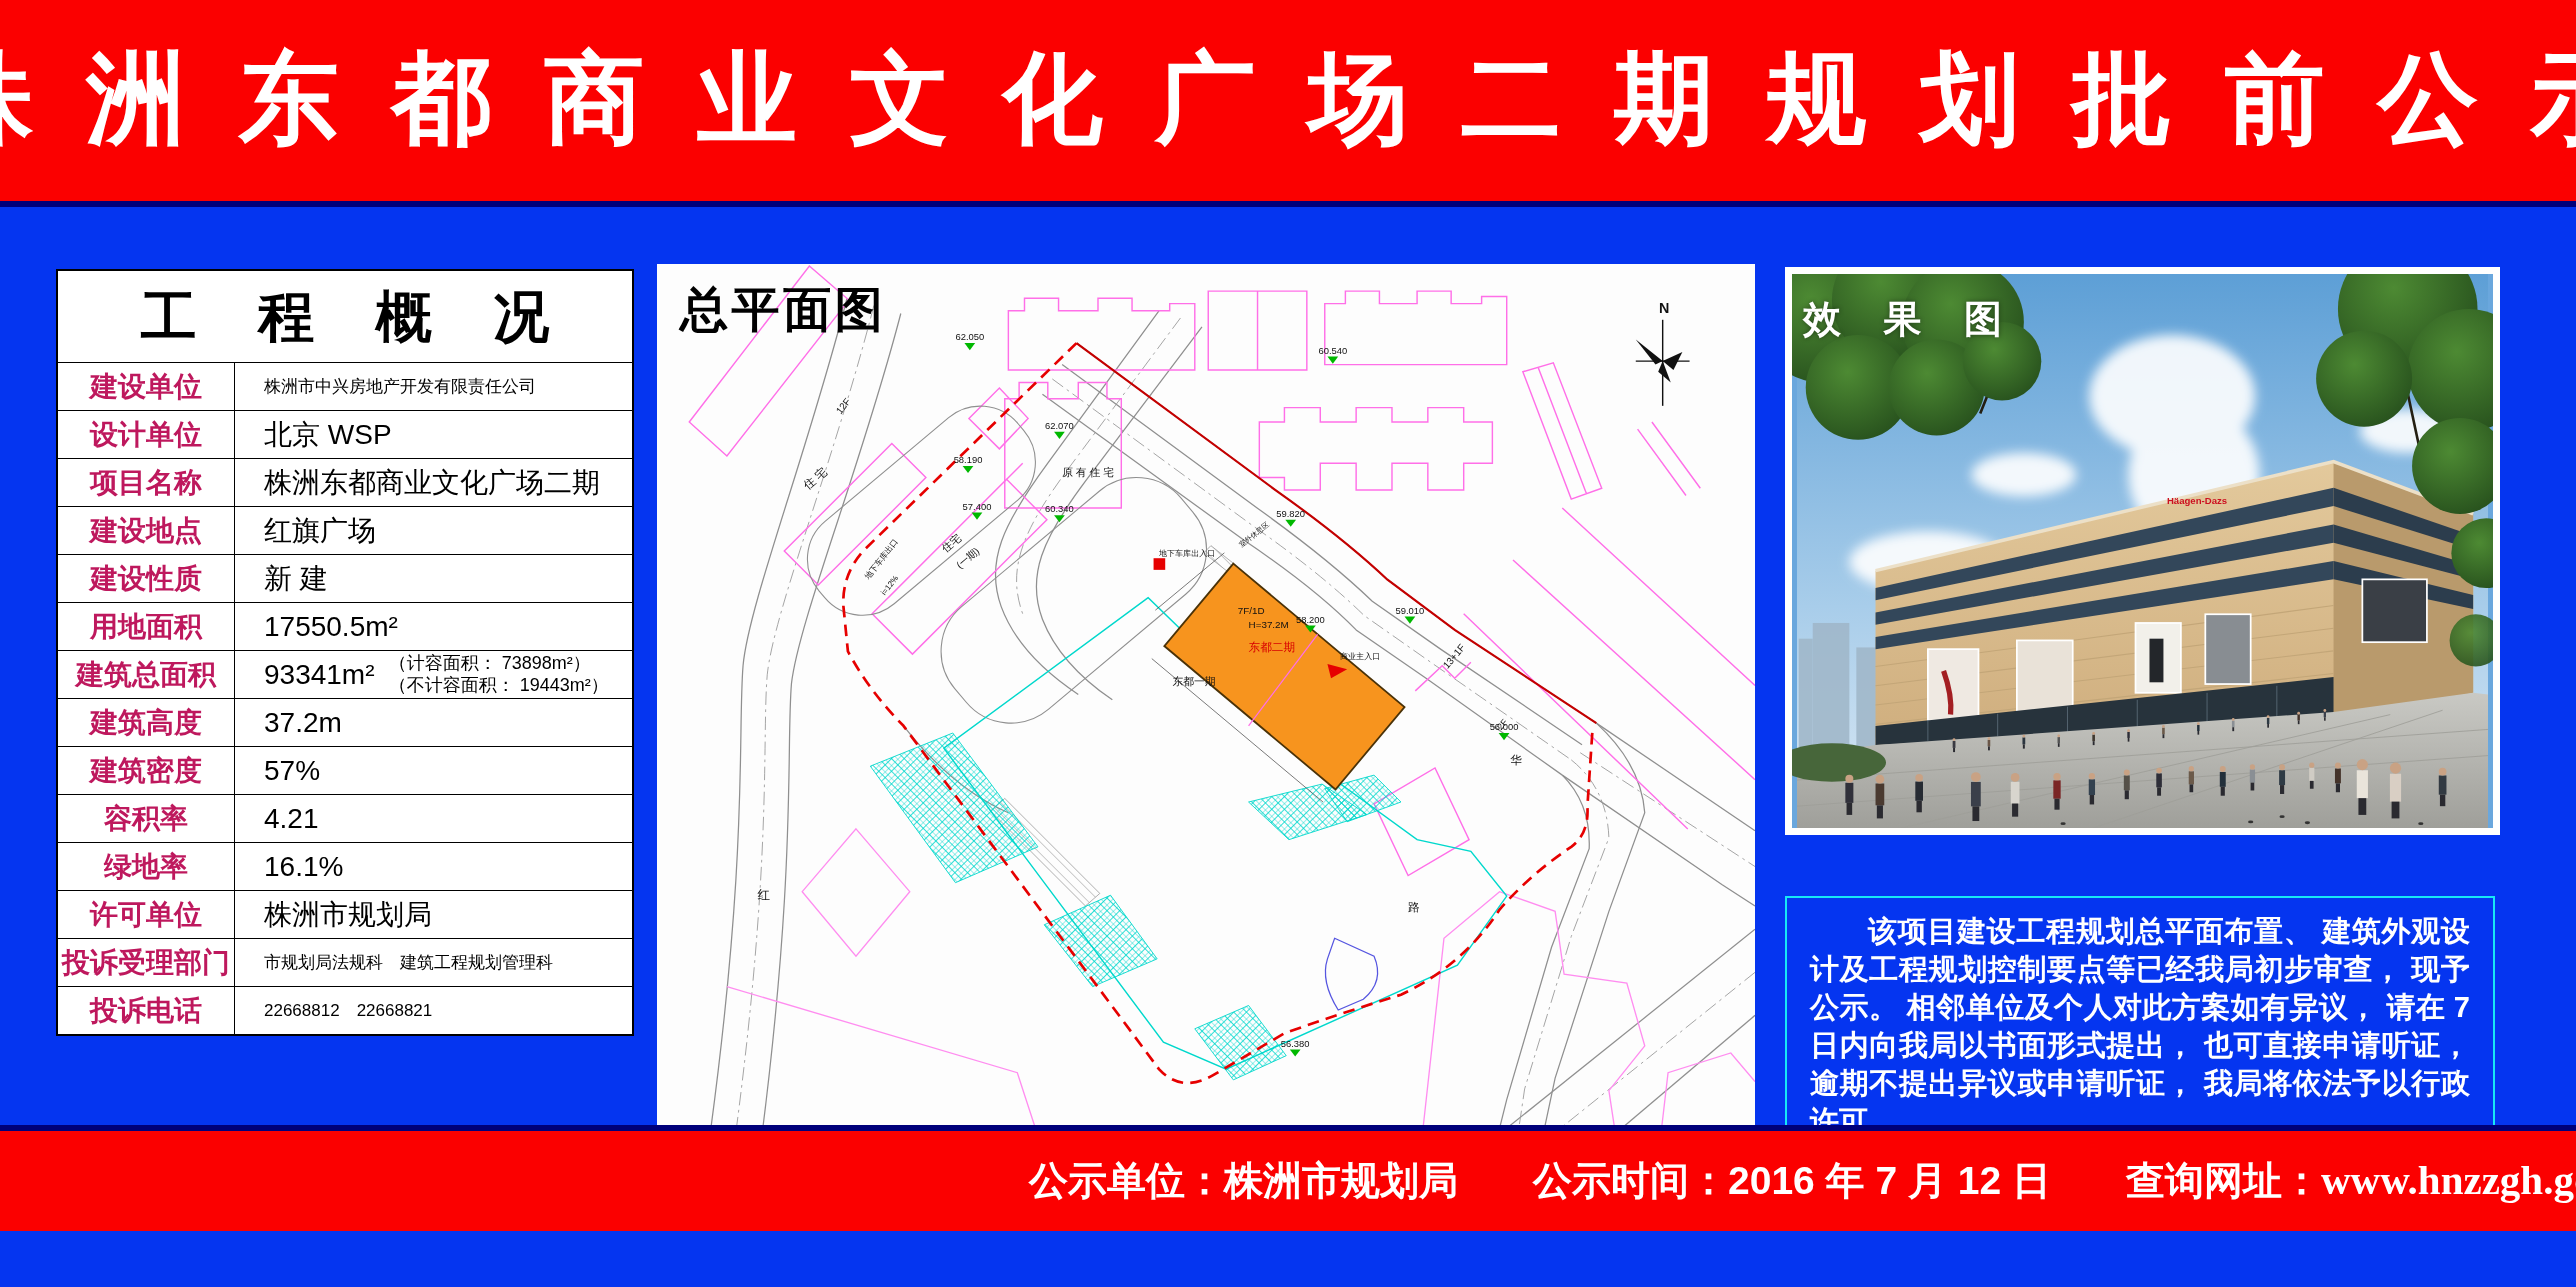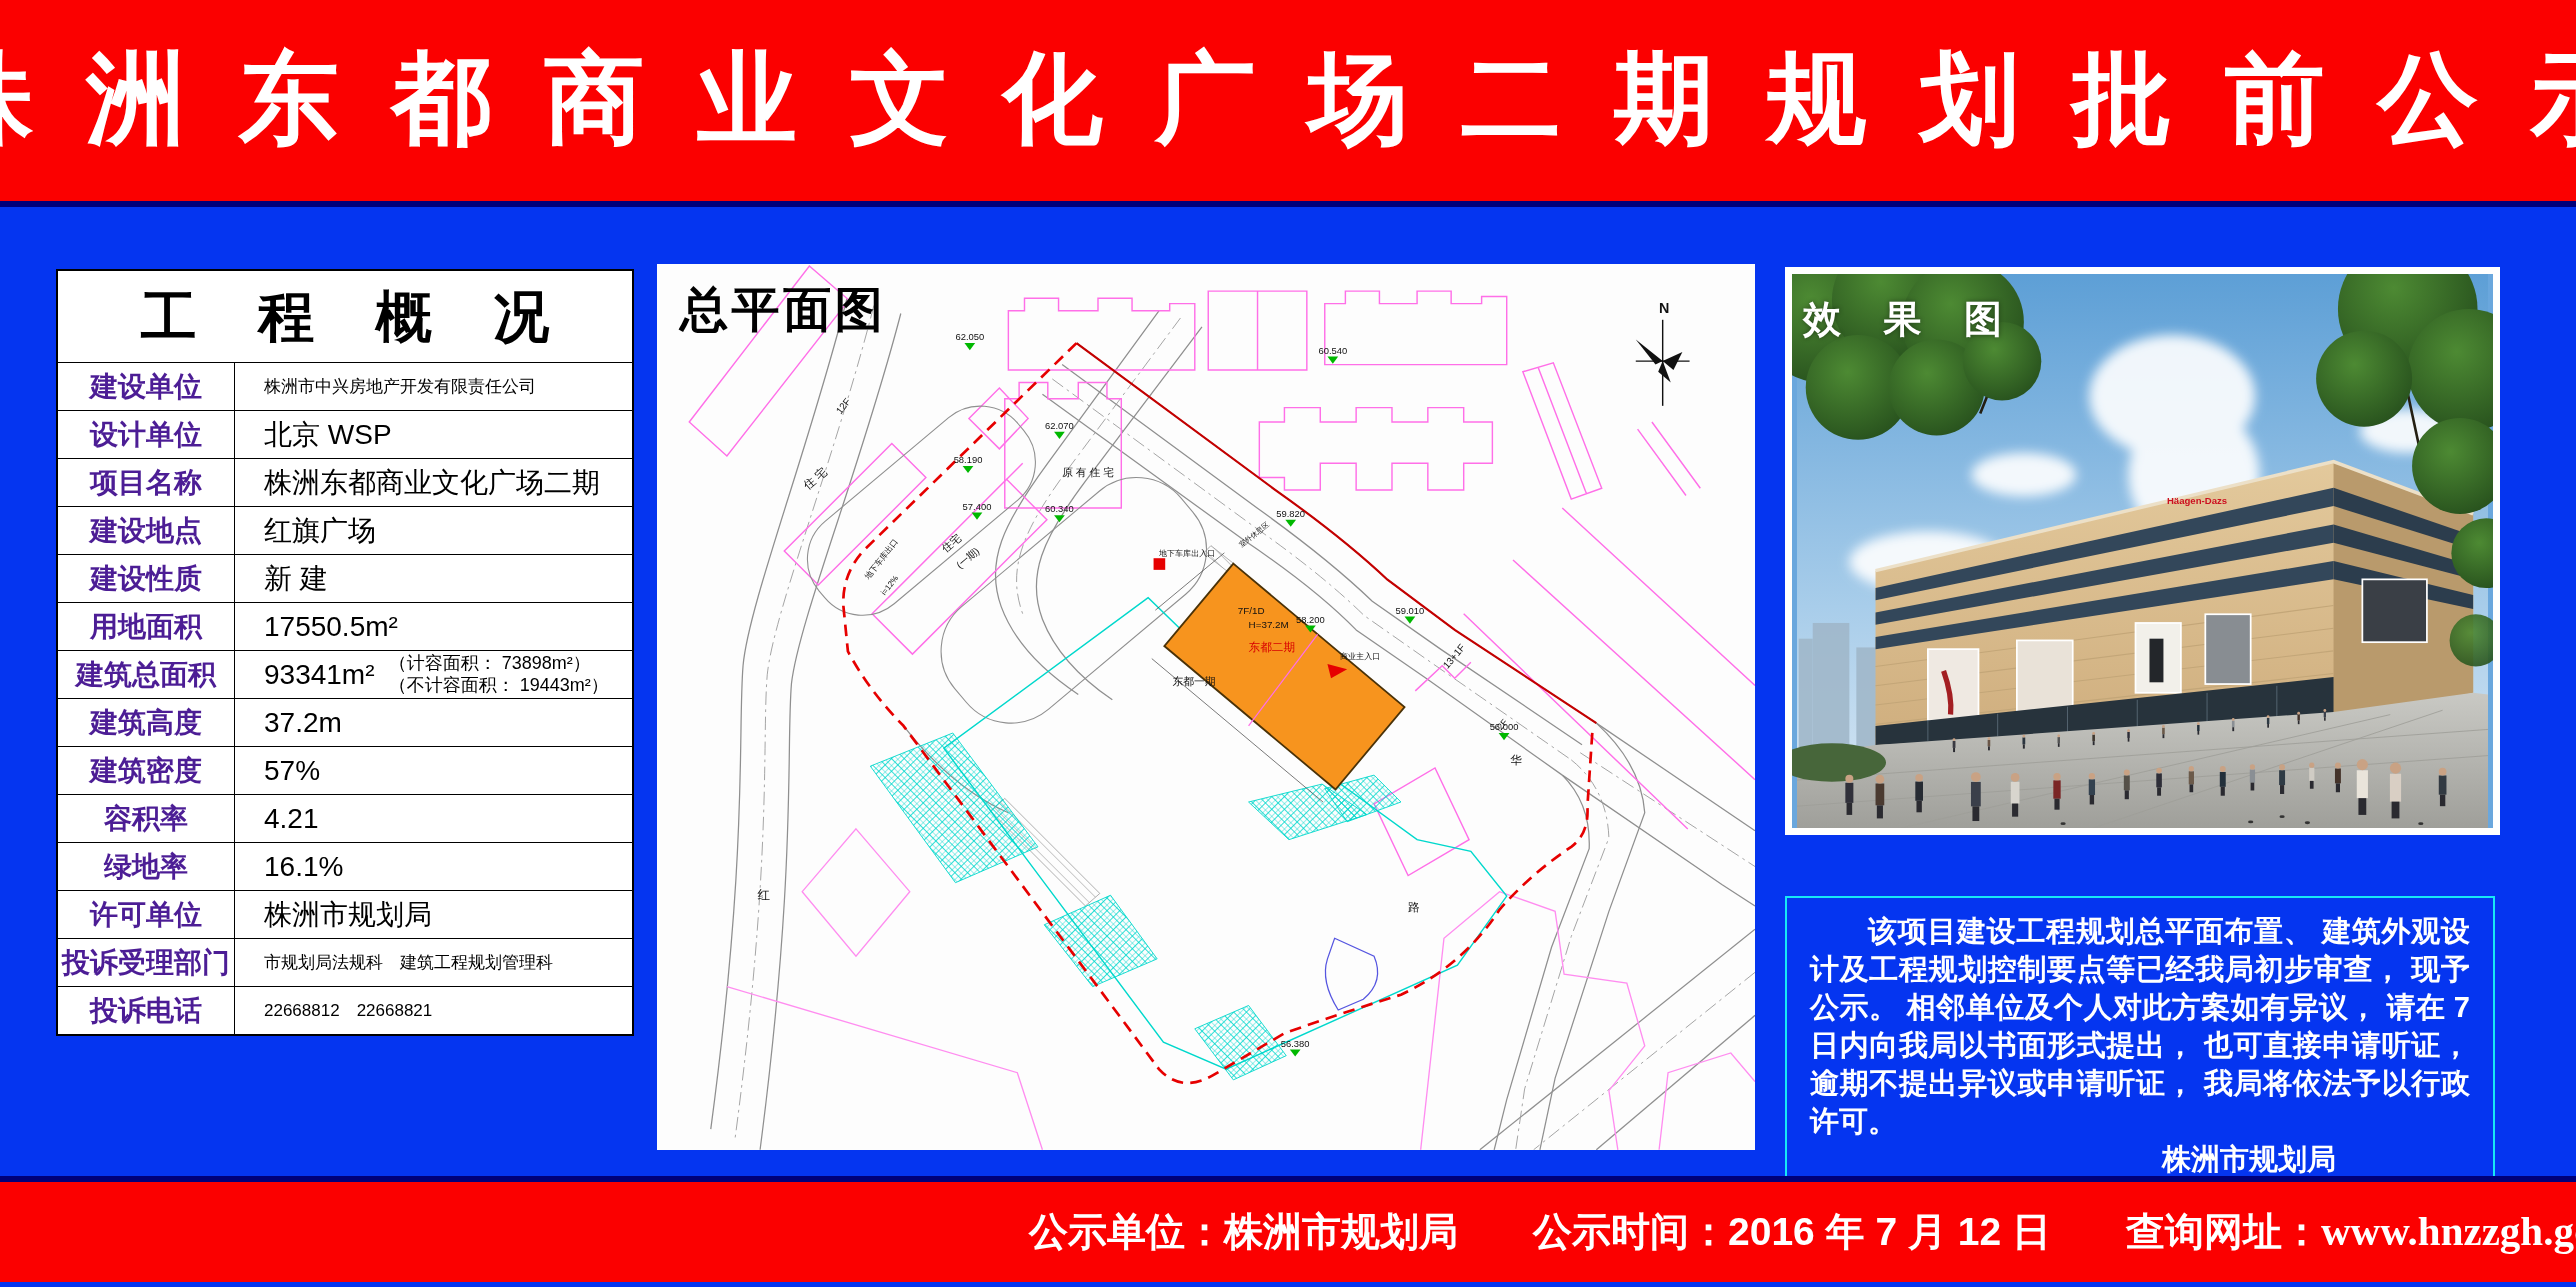--- a/index.html
+++ b/index.html
@@ -10,41 +10,41 @@
           border-bottom:6.3px solid #00007a;display:flex;align-items:center;justify-content:center;}
   #banner span{color:#fff;font-size:100px;font-weight:bold;letter-spacing:12.5px;white-space:nowrap;}
   
   #overview{position:absolute;left:56px;top:269px;width:578px;height:767px;background:#fff;
             border:2.7px solid #000;display:flex;flex-direction:column;box-sizing:border-box;}
   .ov-title{height:91px;line-height:91px;text-align:center;font-size:56px;font-weight:bold;
             letter-spacing:23px;color:#000;text-indent:23px;}
   #table-rows{flex:1;display:flex;flex-direction:column;}
   .t-row{flex:1;display:flex;border-top:1.8px solid #000;align-items:stretch;min-height:0;}
   .t-label{width:176px;display:flex;align-items:center;justify-content:center;
-           font-weight:bold;font-size:28px;color:#4c1d95;border-right:1.8px solid #000;text-align:left;}
+           font-weight:bold;font-size:28px;color:#be185d;border-right:1.8px solid #000;text-align:left;}
   .t-value{flex:1;display:flex;align-items:center;padding-left:29px;font-size:28px;color:#000;gap:14.3px;}
   .t-main.sm{font-size:17px;}
   .t-notes{display:flex;flex-direction:column;font-size:18px;line-height:1.2;}
   
   #plan-panel{position:absolute;left:657px;top:264px;width:1098px;height:886px;background:#fdfdfd;}
   #plan-panel svg{position:absolute;left:0;top:0;}
   #plan-title{position:absolute;left:23px;top:14.3px;font-size:48px;font-weight:bold;color:#000;letter-spacing:3.6px;}
   
   #right-col{position:absolute;left:1785px;top:267px;width:715px;height:896px;}
   #photo{position:absolute;left:0;top:0;width:701px;height:554px;border:7.2px solid #fff;background:#6aa7dd;}
   #photo svg{position:absolute;left:0;top:0;}
   #photo-title{position:absolute;left:11px;top:20px;color:#fff;font-size:38px;font-weight:bold;
                letter-spacing:16px;text-shadow:0 0 5.4px rgba(0,0,0,.45);}
   #notice{position:absolute;left:0;top:629px;width:710px;height:294px;border:2.7px solid #17e8f5;
           box-sizing:border-box;color:#fff;padding:14.3px 23px 0 23px;}
   #notice p{margin:0;font-size:29px;line-height:38px;text-align:justify;text-indent:2em;font-weight:bold;}
   #notice .sig{font-size:29px;line-height:39px;font-weight:bold;text-align:right;padding-right:134px;}
   #notice .date{font-size:29px;line-height:39px;font-weight:bold;text-align:right;padding-right:106px;}
   
-  #footer{position:absolute;left:0;top:1176px;width:2576px;height:106px;background:#fb0000;
+  #footer{position:absolute;left:0;top:1125px;width:2576px;height:106px;background:#fb0000;
           border-top:6.3px solid #00007a;display:flex;align-items:center;box-sizing:border-box;
           padding-left:1029px;color:#fff;font-weight:bold;font-size:39px;white-space:nowrap;}
   #footer .seg{margin-right:75px;}
   #footer .url{font-family:"Liberation Serif","DejaVu Serif",serif;font-size:41px;}
 </style>
 </head>
 <body>
 
 <div id="board">
 

